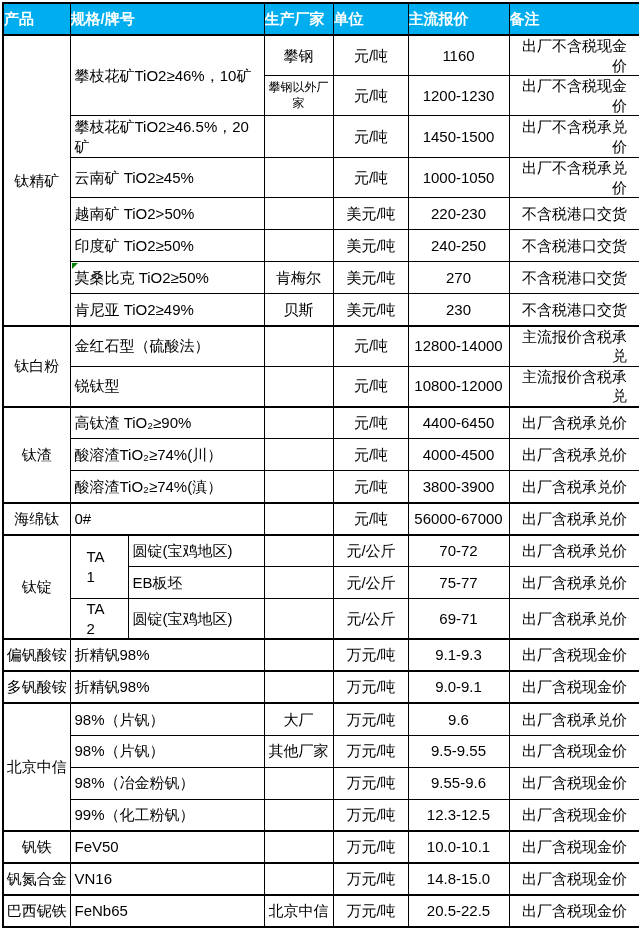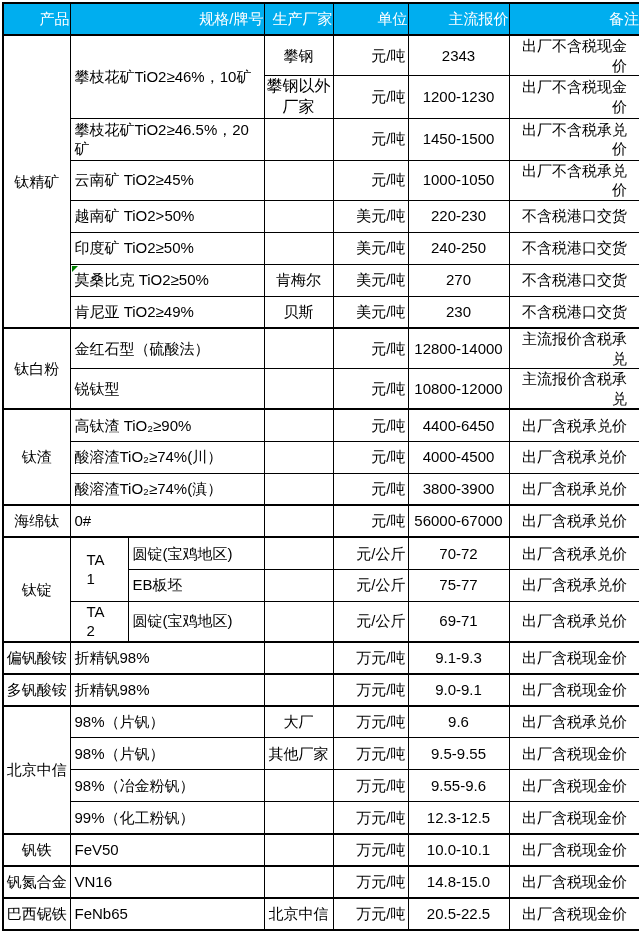--- a/index.html
+++ b/index.html
@@ -22,34 +22,34 @@
     border:2px solid var(--border);
   }
   td,th{
     border:1px solid var(--border);
     font-size:15px;line-height:1.3;
     padding:0;overflow:hidden;vertical-align:middle;
     word-break:break-all;
   }
   thead th{
     background:var(--header-bg);color:var(--header-fg);
-    font-weight:normal;text-align:right;
+    font-weight:bold;text-align:left;
     border-bottom:2px solid var(--border);
     height:31px;
   }
   tr{height:32px;}
   tr.hr0{height:35px;}
   tr.tall{height:40px;}
   tr.group td{border-top:2px solid var(--border);}
   .c-prod{text-align:center;padding:0 1px;margin-top:32px;}
   .c-spec{text-align:left;padding:1px 4px;position:relative;}
   .c-grade{text-align:left;padding:0 16px;}
   .c-maker{text-align:center;padding:0 1px;}
-  .c-maker.small{font-size:16px;}
-  .c-unit{text-align:right;padding:0 2px 0 3px;margin-top:16px;}
+  .c-maker.small{font-size:12px;}
+  .c-unit{text-align:center;padding:0 2px 0 3px;margin-top:16px;}
   .c-price{text-align:center;padding:0 1px;}
   .c-note{text-align:right;padding:0 12px 0 3px;margin-left:24px;}
   .flag{
     position:absolute;top:1px;left:1px;width:0;height:0;
     border-top:6px solid var(--flag);
     border-right:6px solid transparent;
   }
 </style>
 </head>
 <body>
@@ -73,21 +73,21 @@
       <th>主流报价</th>
       <th>备注</th>
     </tr>
   </thead>
   <tbody>
     <tr class="hr0">
       <td class="c-prod" rowspan="8">钛精矿</td>
       <td class="c-spec" colspan="2" rowspan="2">攀枝花矿TiO2≥46%，10矿</td>
       <td class="c-maker">攀钢</td>
       <td class="c-unit">元/吨</td>
-      <td class="c-price">2343</td>
+      <td class="c-price">1160</td>
       <td class="c-note">出厂不含税现金价</td>
     </tr>
     <tr class="tall">
       <td class="c-maker small">攀钢以外厂家</td>
       <td class="c-unit">元/吨</td>
       <td class="c-price">1200-1230</td>
       <td class="c-note">出厂不含税现金价</td>
     </tr>
     <tr class="tall">
       <td class="c-spec" colspan="2">攀枝花矿TiO2≥46.5%，20矿</td>

